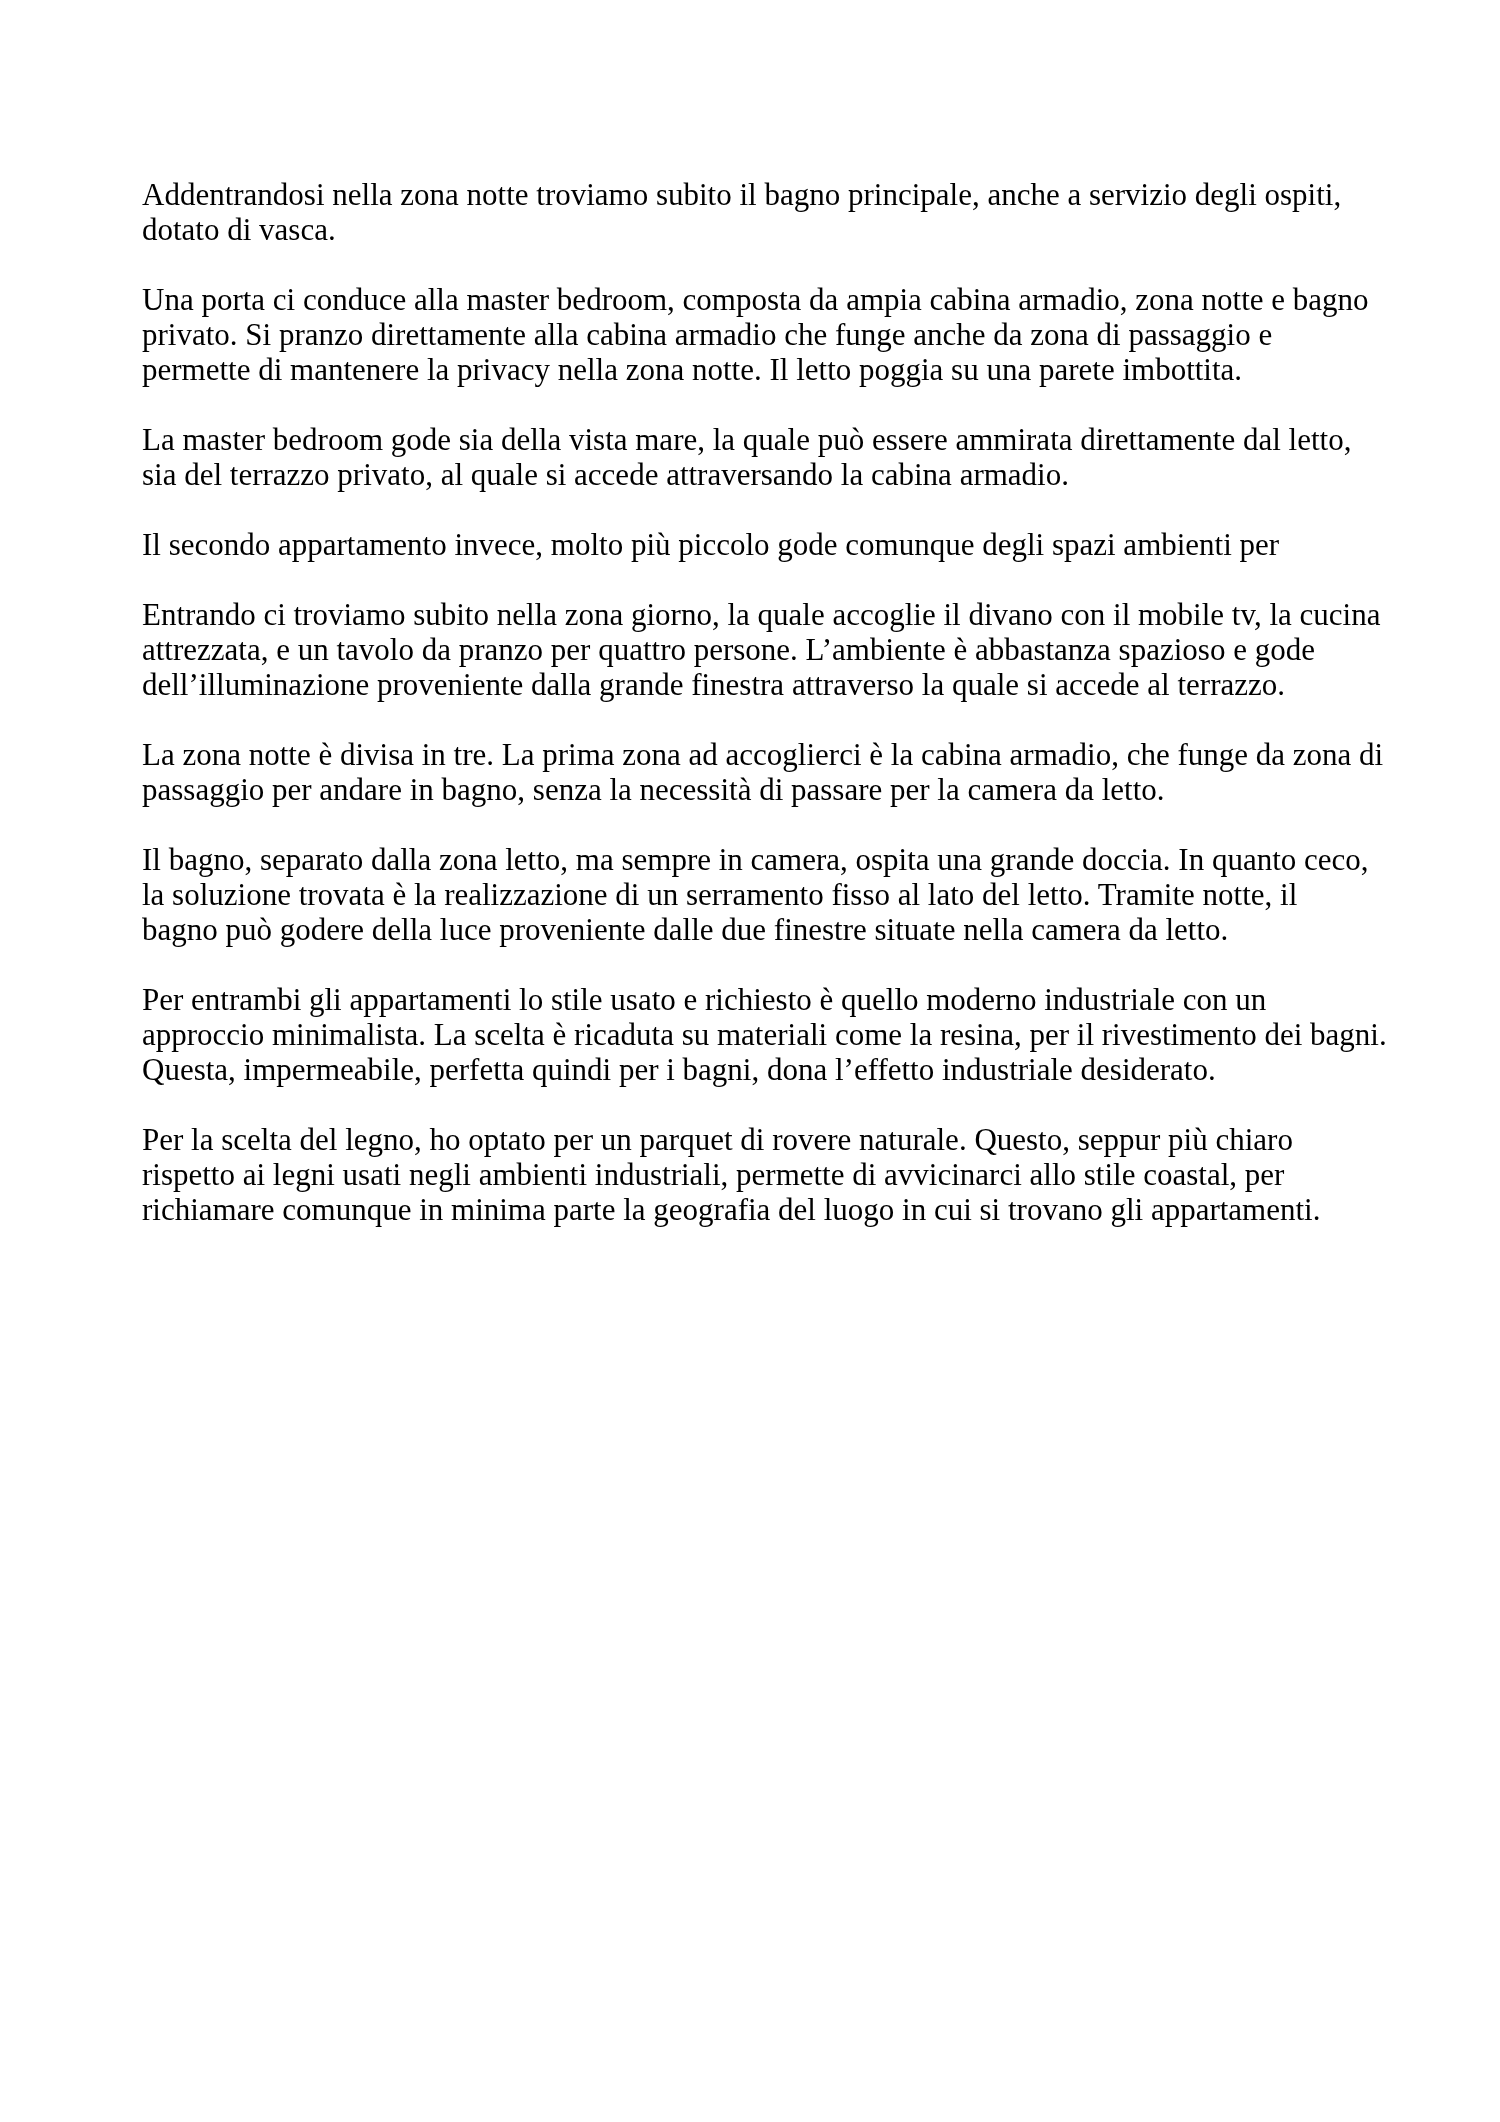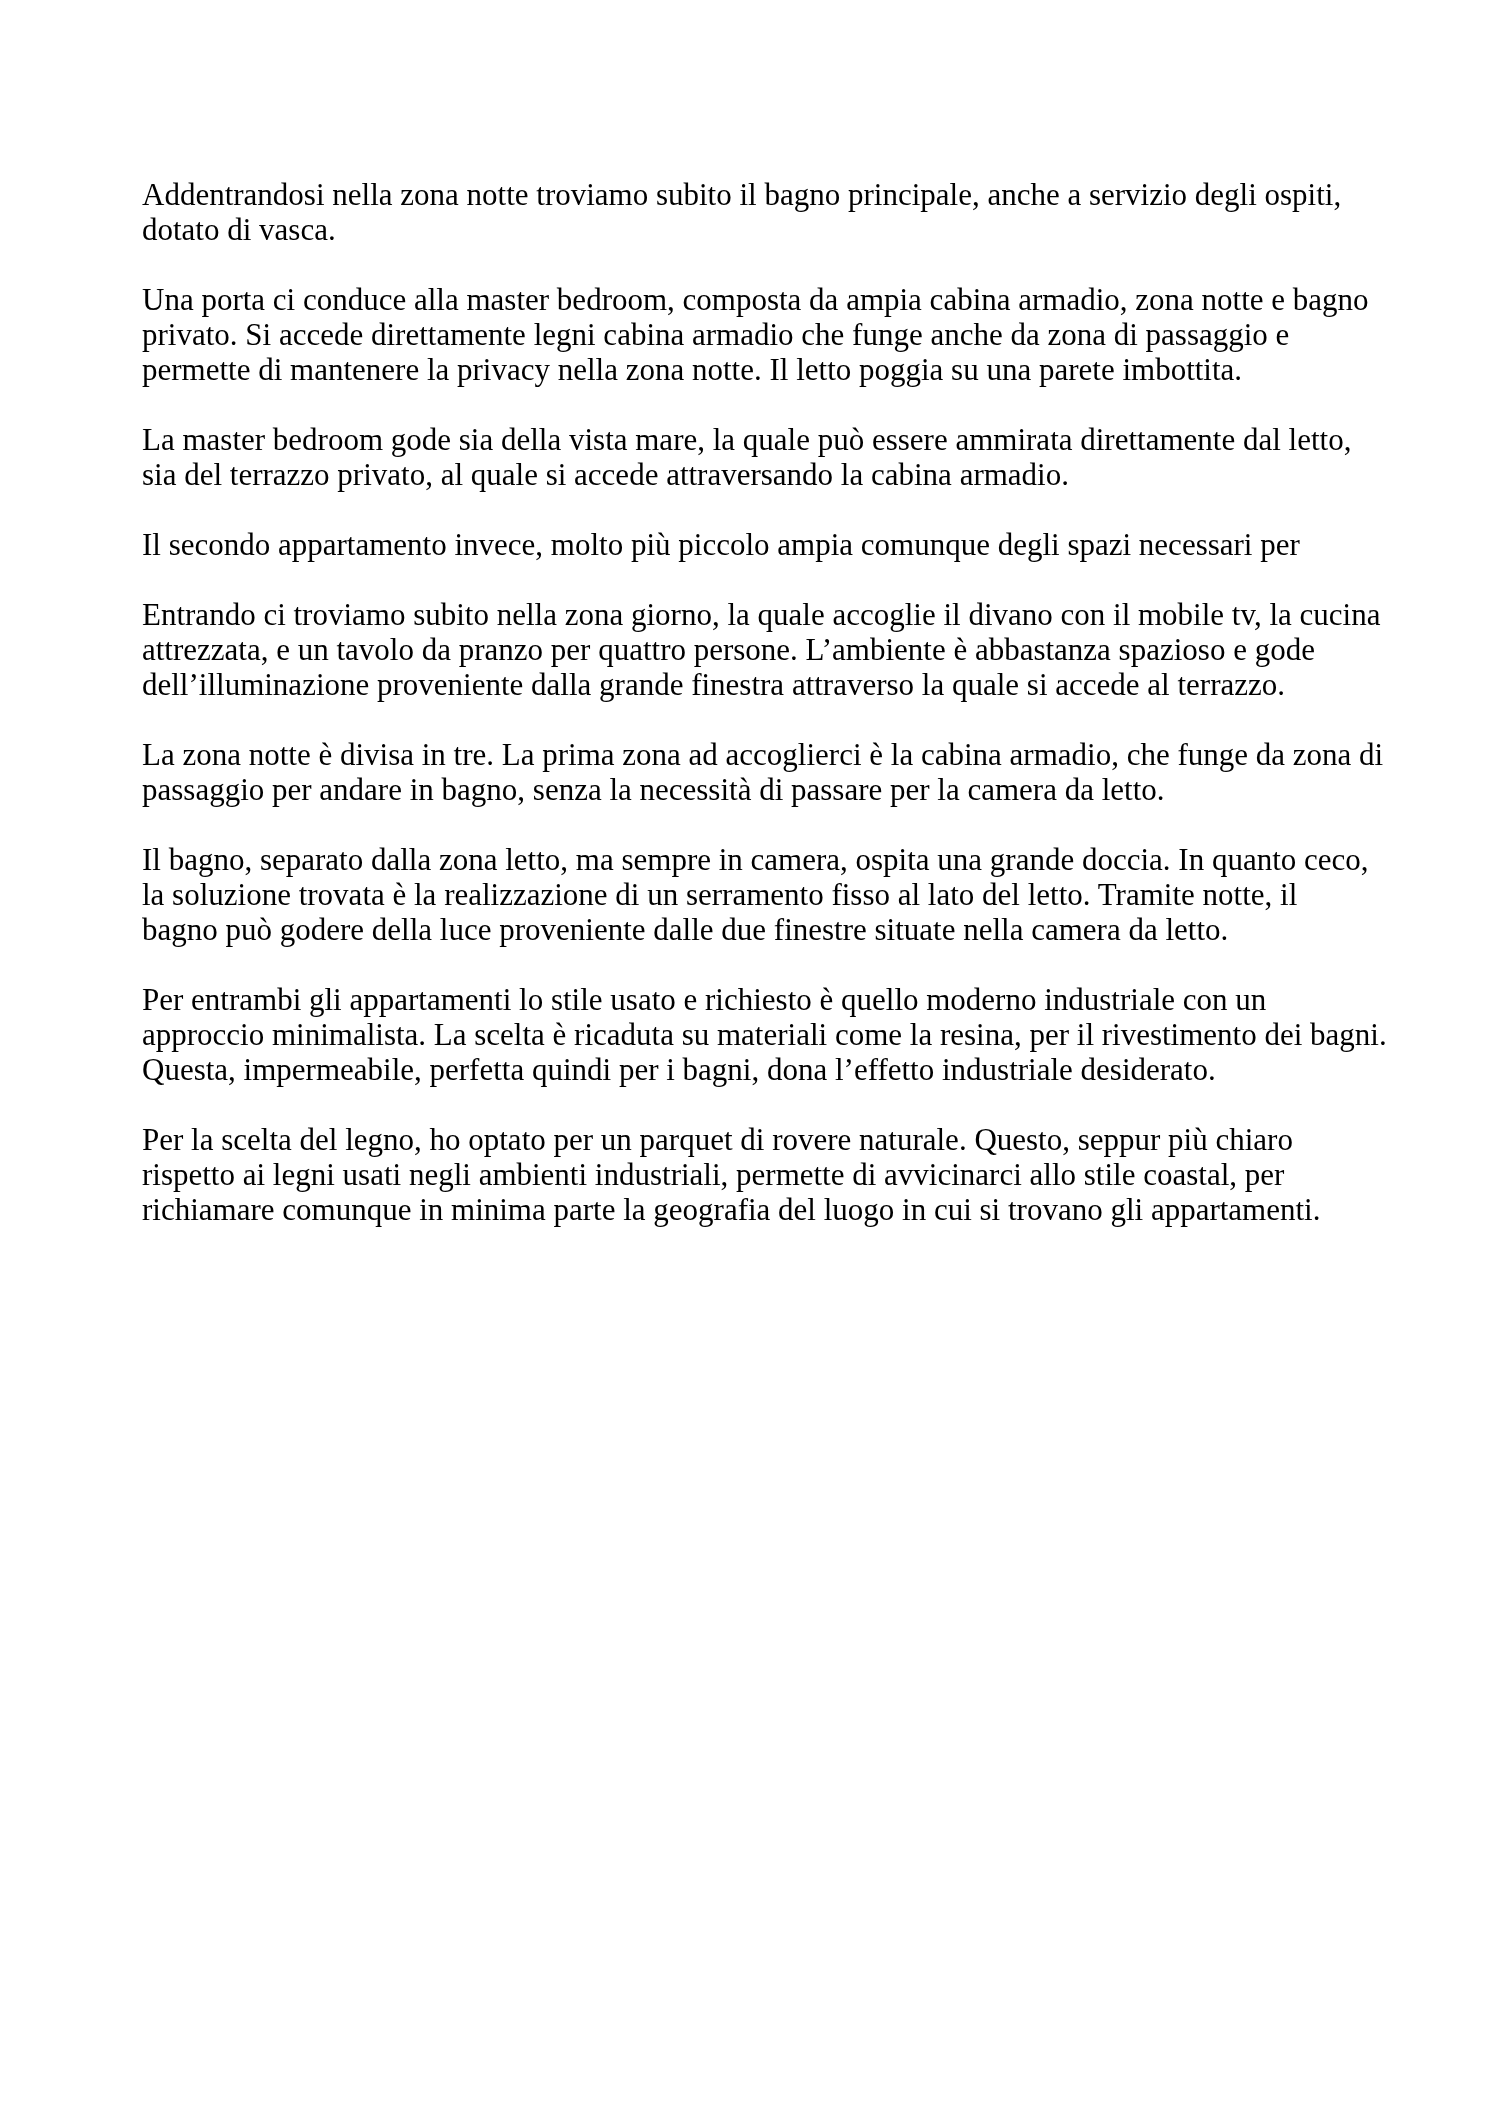--- a/index.html
+++ b/index.html
@@ -41,31 +41,31 @@
 
 <div class="page">
 
   <div class="para">
     <div class="line">Addentrandosi nella zona notte troviamo subito il bagno principale, anche a servizio degli ospiti,</div>
     <div class="line">dotato di vasca.</div>
   </div>
 
   <div class="para">
     <div class="line">Una porta ci conduce alla master bedroom, composta da ampia cabina armadio, zona notte e bagno</div>
-    <div class="line">privato. Si accede direttamente legni cabina armadio che funge anche da zona di passaggio e</div>
+    <div class="line">privato. Si pranzo direttamente alla cabina armadio che funge anche da zona di passaggio e</div>
     <div class="line">permette di mantenere la privacy nella zona notte. Il letto poggia su una parete imbottita.</div>
   </div>
 
   <div class="para">
     <div class="line">La master bedroom gode sia della vista mare, la quale può essere ammirata direttamente dal letto,</div>
     <div class="line">sia del terrazzo privato, al quale si accede attraversando la cabina armadio.</div>
   </div>
 
   <div class="para">
-    <div class="line">Il secondo appartamento invece, molto più piccolo ampia comunque degli spazi necessari per</div>
+    <div class="line">Il secondo appartamento invece, molto più piccolo gode comunque degli spazi ambienti per</div>
   </div>
 
   <div class="para">
     <div class="line">Entrando ci troviamo subito nella zona giorno, la quale accoglie il divano con il mobile tv, la cucina</div>
     <div class="line">attrezzata, e un tavolo da pranzo per quattro persone. L’ambiente è abbastanza spazioso e gode</div>
     <div class="line">dell’illuminazione proveniente dalla grande finestra attraverso la quale si accede al terrazzo.</div>
   </div>
 
   <div class="para">
     <div class="line">La zona notte è divisa in tre. La prima zona ad accoglierci è la cabina armadio, che funge da zona di</div>

